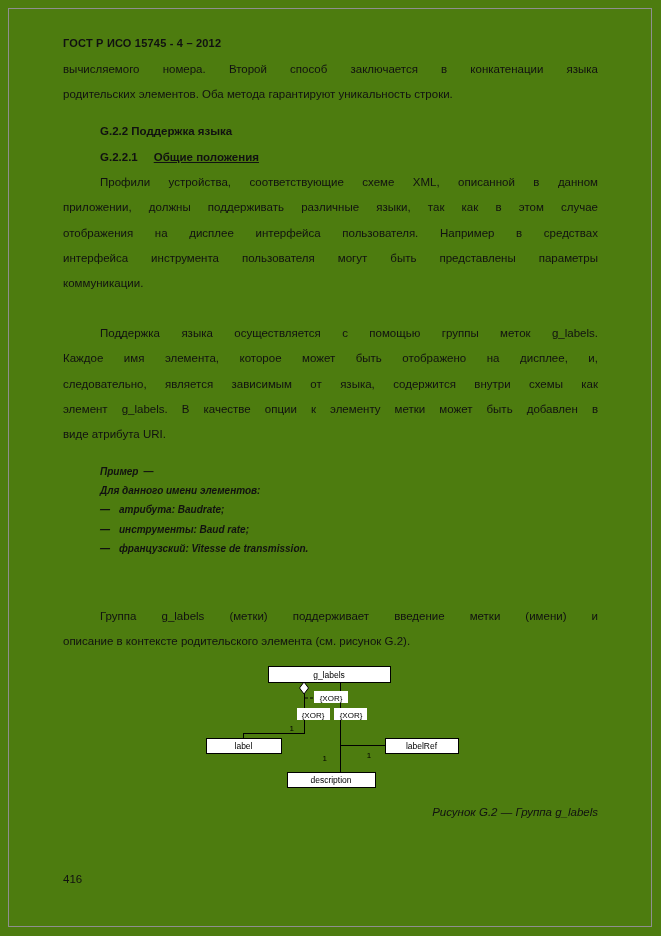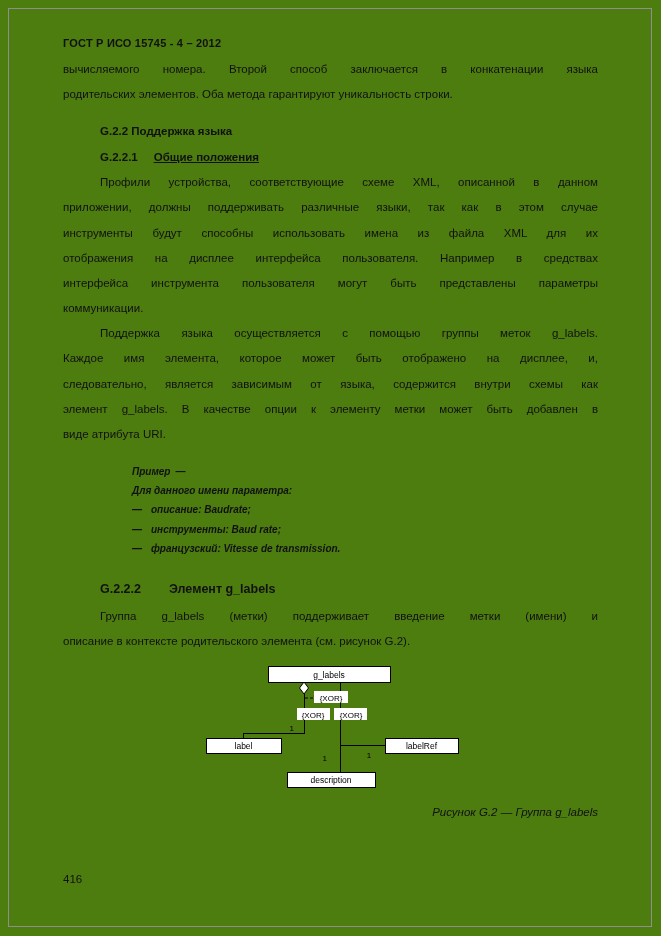--- a/index.html
+++ b/index.html
@@ -19,21 +19,21 @@
   }
   .block{left:63px;width:535px;}
   .line{font-size:11.5px;line-height:25.3px;}
   .j{text-align:justify;text-align-last:justify;}
   .ind{text-indent:37px;}
   .h{left:100px;width:498px;font-weight:bold;font-size:11.5px;line-height:14px;}
   .h.h3{font-size:12.5px;}
   .htitle2{margin-left:16px;text-decoration:underline;}
   .htitle3{margin-left:28px;}
   .example{left:100px;width:470px;font-size:10px;font-style:italic;font-weight:bold;}
-  .ex-line{line-height:19.2px;margin-left:32px;}
+  .ex-line{line-height:19.2px;}
   .exdash{font-style:normal;font-weight:900;margin-left:5px;letter-spacing:-1px;}
   .itext{margin-left:9px;}
   .caption{left:63px;top:806px;width:535px;text-align:right;font-size:11.5px;font-style:italic;}
   .pagenum{left:63px;top:873px;font-size:11.5px;}
   svg text{font-family:"Liberation Sans",sans-serif;fill:#000;}
   .dbox{fill:#fff;stroke:#000;stroke-width:1;}
   .dline{stroke:#000;stroke-width:1;fill:none;}
   .ddash{stroke:#000;stroke-width:1;stroke-dasharray:3,2;}
   .dwhite{fill:#fff;stroke:none;}
   .dtext{font-size:8.5px;text-anchor:middle;}
@@ -53,53 +53,49 @@
   </div>
 
   <div class="abs h" style="top:124px">G.2.2 Поддержка языка</div>
   <div class="abs h" style="top:150px">
     <span>G.2.2.1</span><span class="htitle2">Общие положения</span>
   </div>
 
   <div class="abs block" style="top:170px">
     <div class="line j ind">Профили устройства, соответствующие схеме XML, описанной в данном</div>
     <div class="line j">приложении, должны поддерживать различные языки, так как в этом случае</div>
-    <div class="line j">инструменты будут способны использовать имена из файла XML для их</div>
     <div class="line j">отображения на дисплее интерфейса пользователя. Например в средствах</div>
     <div class="line j">интерфейса инструмента пользователя могут быть представлены параметры</div>
     <div class="line">коммуникации.</div>
   </div>
 
   <div class="abs block" style="top:321px">
     <div class="line j ind">Поддержка языка осуществляется с помощью группы меток g_labels.</div>
     <div class="line j">Каждое имя элемента, которое может быть отображено на дисплее, и,</div>
     <div class="line j">следовательно, является зависимым от языка, содержится внутри схемы как</div>
     <div class="line j">элемент g_labels. В качестве опции к элементу метки может быть добавлен в</div>
     <div class="line">виде атрибута URI.</div>
   </div>
 
   <div class="abs example" style="top:462px">
     <div class="ex-line">
       <span>Пример</span><span class="exdash">—</span>
     </div>
-    <div class="ex-line">Для данного имени параметра:</div>
+    <div class="ex-line">Для данного имени элементов:</div>
     <div class="ex-line">
-      <span>—</span><span class="itext">описание: Baudrate;</span>
+      <span>—</span><span class="itext">атрибута: Baudrate;</span>
     </div>
     <div class="ex-line">
       <span>—</span><span class="itext">инструменты: Baud rate;</span>
     </div>
     <div class="ex-line">
       <span>—</span><span class="itext">французский: Vitesse de transmission.</span>
     </div>
   </div>
 
-  <div class="abs h h3" style="top:582px">
-    <span>G.2.2.2</span><span class="htitle3">Элемент g_labels</span>
-  </div>
 
   <div class="abs block" style="top:604px">
     <div class="line j ind">Группа g_labels (метки) поддерживает введение метки (имени) и</div>
     <div class="line">описание в контексте родительского элемента (см. рисунок G.2).</div>
   </div>
 
   <svg class="abs" style="left:186px;top:660px" width="290" height="132" viewBox="186 660 290 132">
 
     <polyline class="dline" points="304,694 304,733 243,733 243,738" shape-rendering="crispEdges"></polyline>
     <line class="dline" x1="340" y1="682" x2="340" y2="772" shape-rendering="crispEdges"></line>

